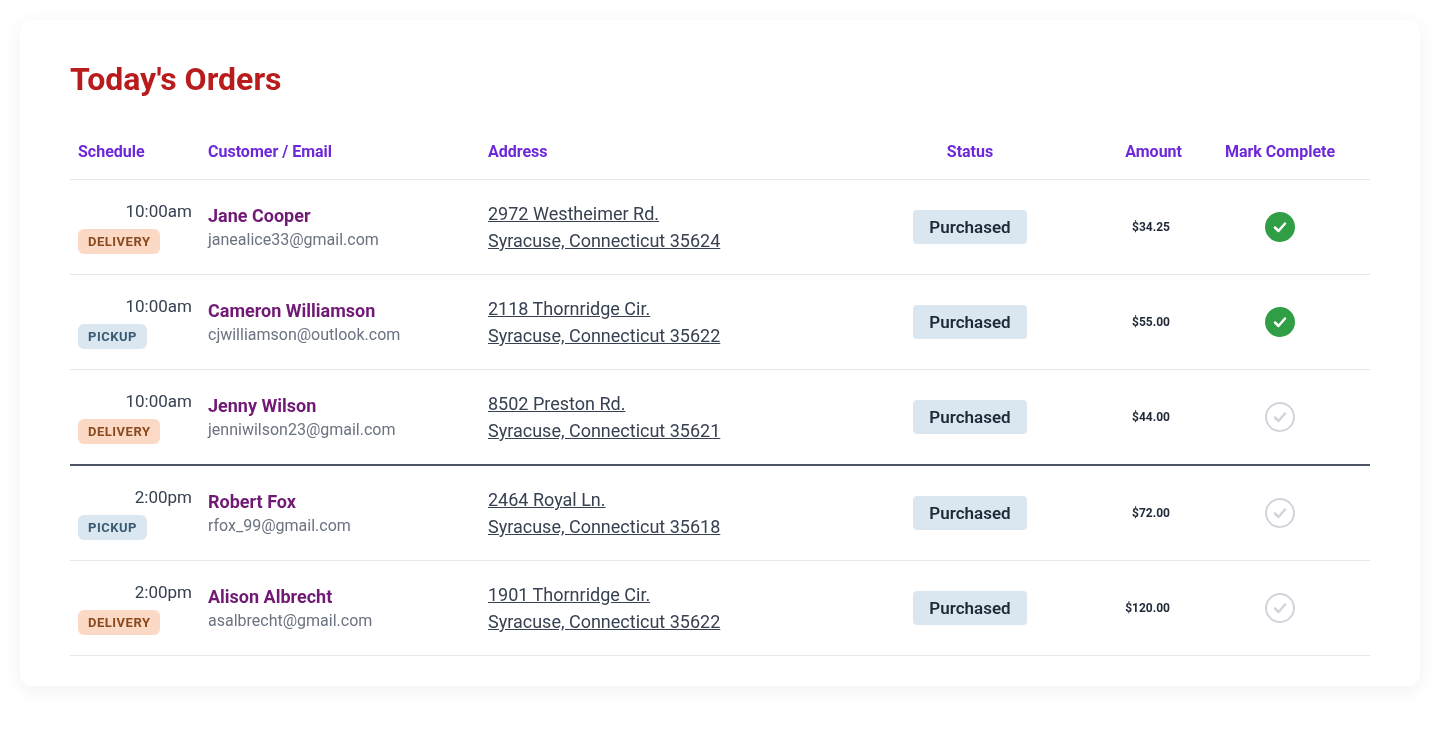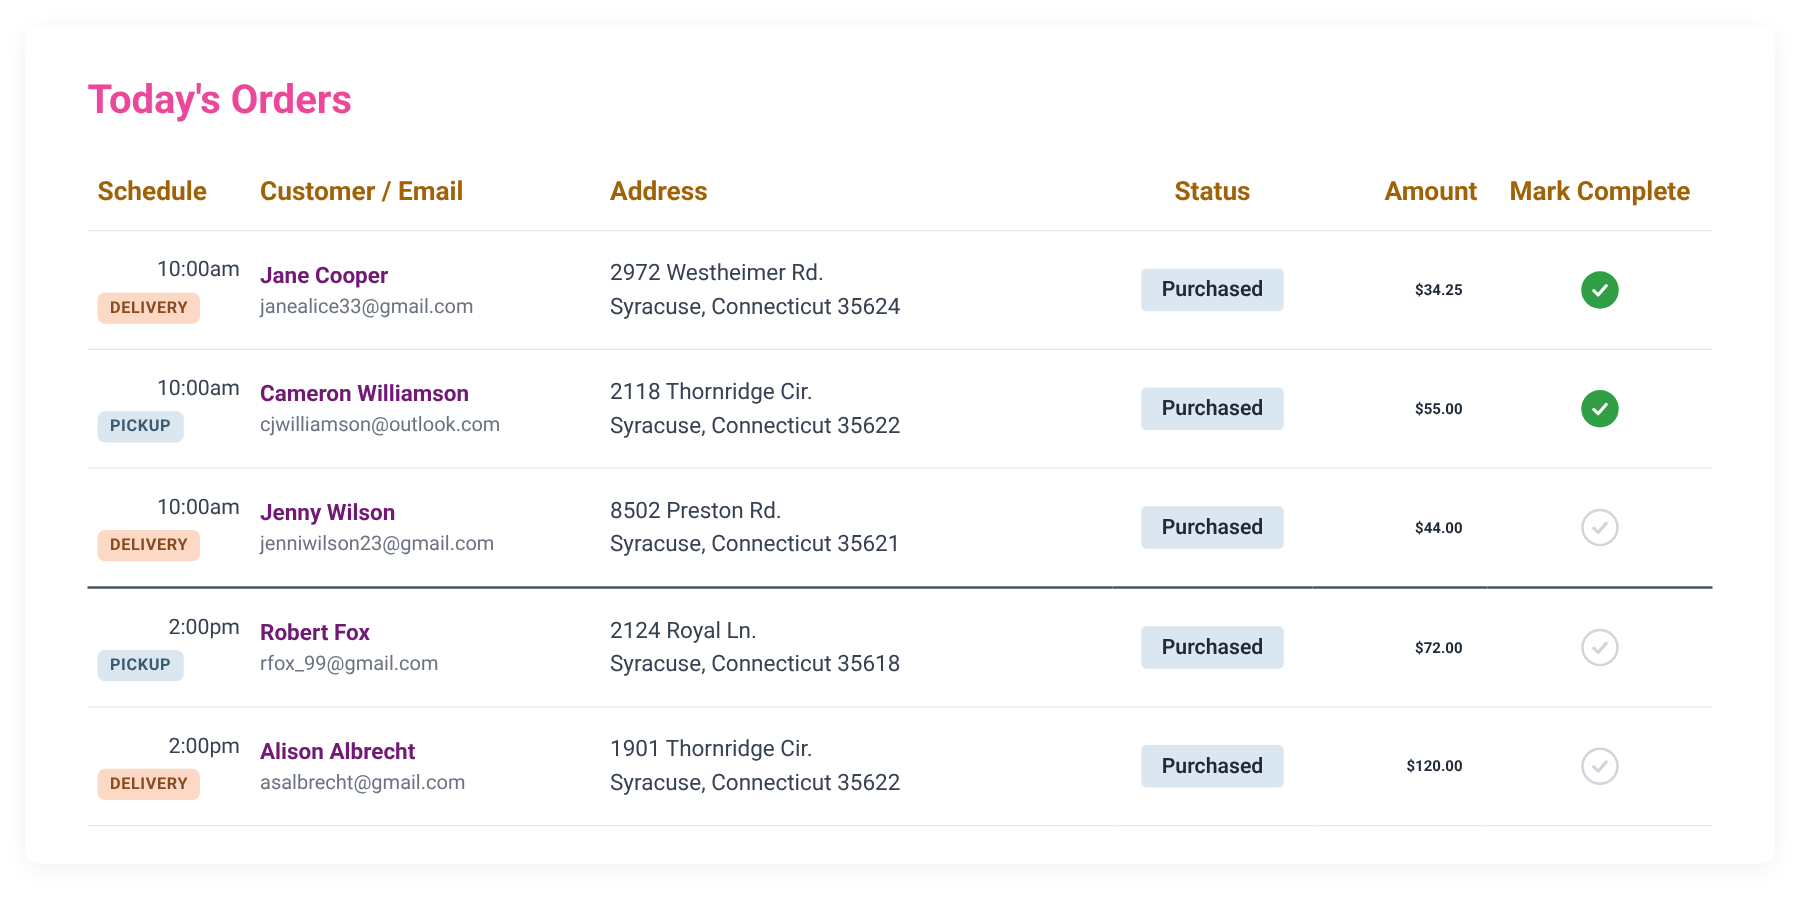--- a/index.html
+++ b/index.html
@@ -16,32 +16,32 @@
       background: #ffffff;
       border-radius: 12px;
       box-shadow: 0 4px 20px rgba(0,0,0,0.06);
       padding: 40px 50px 30px 50px;
       max-width: 1400px;
       margin: 0 auto;
     }
     .page-title {
       font-size: 32px;
       font-weight: 700;
-      color: #ec4899;
+      color: #b91c1c;
       margin-bottom: 32px;
     }
     table {
       width: 100%;
       border-collapse: collapse;
     }
     thead th {
       text-align: left;
-      font-size: 21px;
-      font-weight: 700;
-      color: #a16207;
+      font-size: 16px;
+      font-weight: 700;
+      color: #6d28d9;
       padding: 12px 8px 18px 8px;
       border-bottom: 1px solid #e5e7eb;
     }
     thead th.col-status,
     thead th.col-amount,
     thead th.col-complete {
       text-align: center;
     }
     thead th.col-amount {
       text-align: right;
@@ -85,20 +85,21 @@
       margin-bottom: 4px;
     }
     .customer-email {
       font-size: 16px;
       color: #6b7280;
     }
     .address-line {
       font-size: 18px;
       color: #374151;
       line-height: 1.5;
+      text-decoration: underline;
     }
     .col-status-cell {
       text-align: center;
     }
     .status-badge {
       display: inline-block;
       background: #dbe7f0;
       color: #1f2937;
       font-size: 17px;
       font-weight: 600;
@@ -216,21 +217,21 @@
               </svg>
             </span></td>
         </tr>
         <tr>
           <td><div class="schedule-time">2:00pm</div><span class="tag tag-pickup">PICKUP</span></td>
           <td>
             <div class="customer-name">Robert Fox</div>
             <div class="customer-email">rfox_99@gmail.com</div>
           </td>
           <td>
-            <div class="address-line">2124 Royal Ln.</div>
+            <div class="address-line">2464 Royal Ln.</div>
             <div class="address-line">Syracuse, Connecticut 35618</div>
           </td>
           <td class="col-status-cell"><span class="status-badge">Purchased</span></td>
           <td class="col-amount-cell">$72.00</td>
           <td class="col-complete-cell"><span class="check-circle check-incomplete">
               <svg width="16" height="16" viewBox="0 0 16 16">
                 <path d="M3 8.5 L6.5 12 L13 4.5" fill="none" stroke-width="2.5" stroke-linecap="round" stroke-linejoin="round"></path>
               </svg>
             </span></td>
         </tr>

